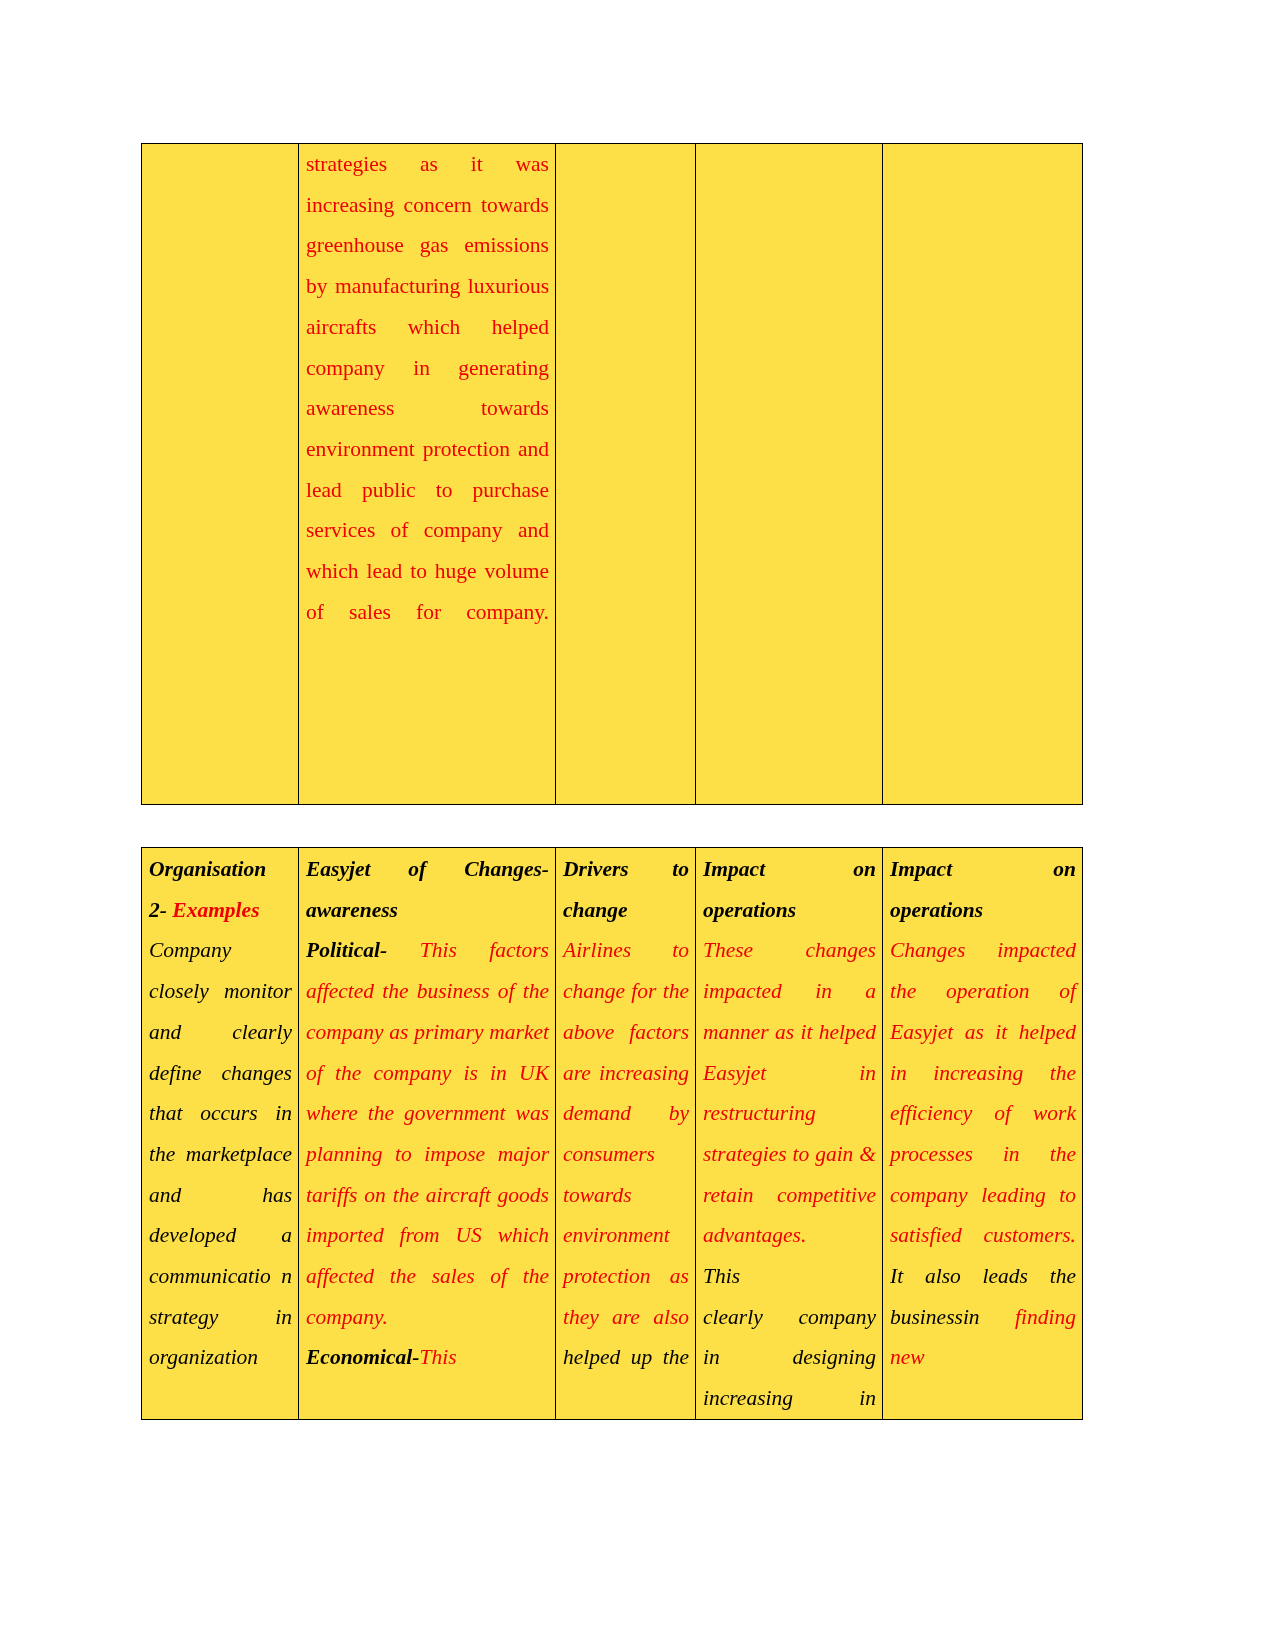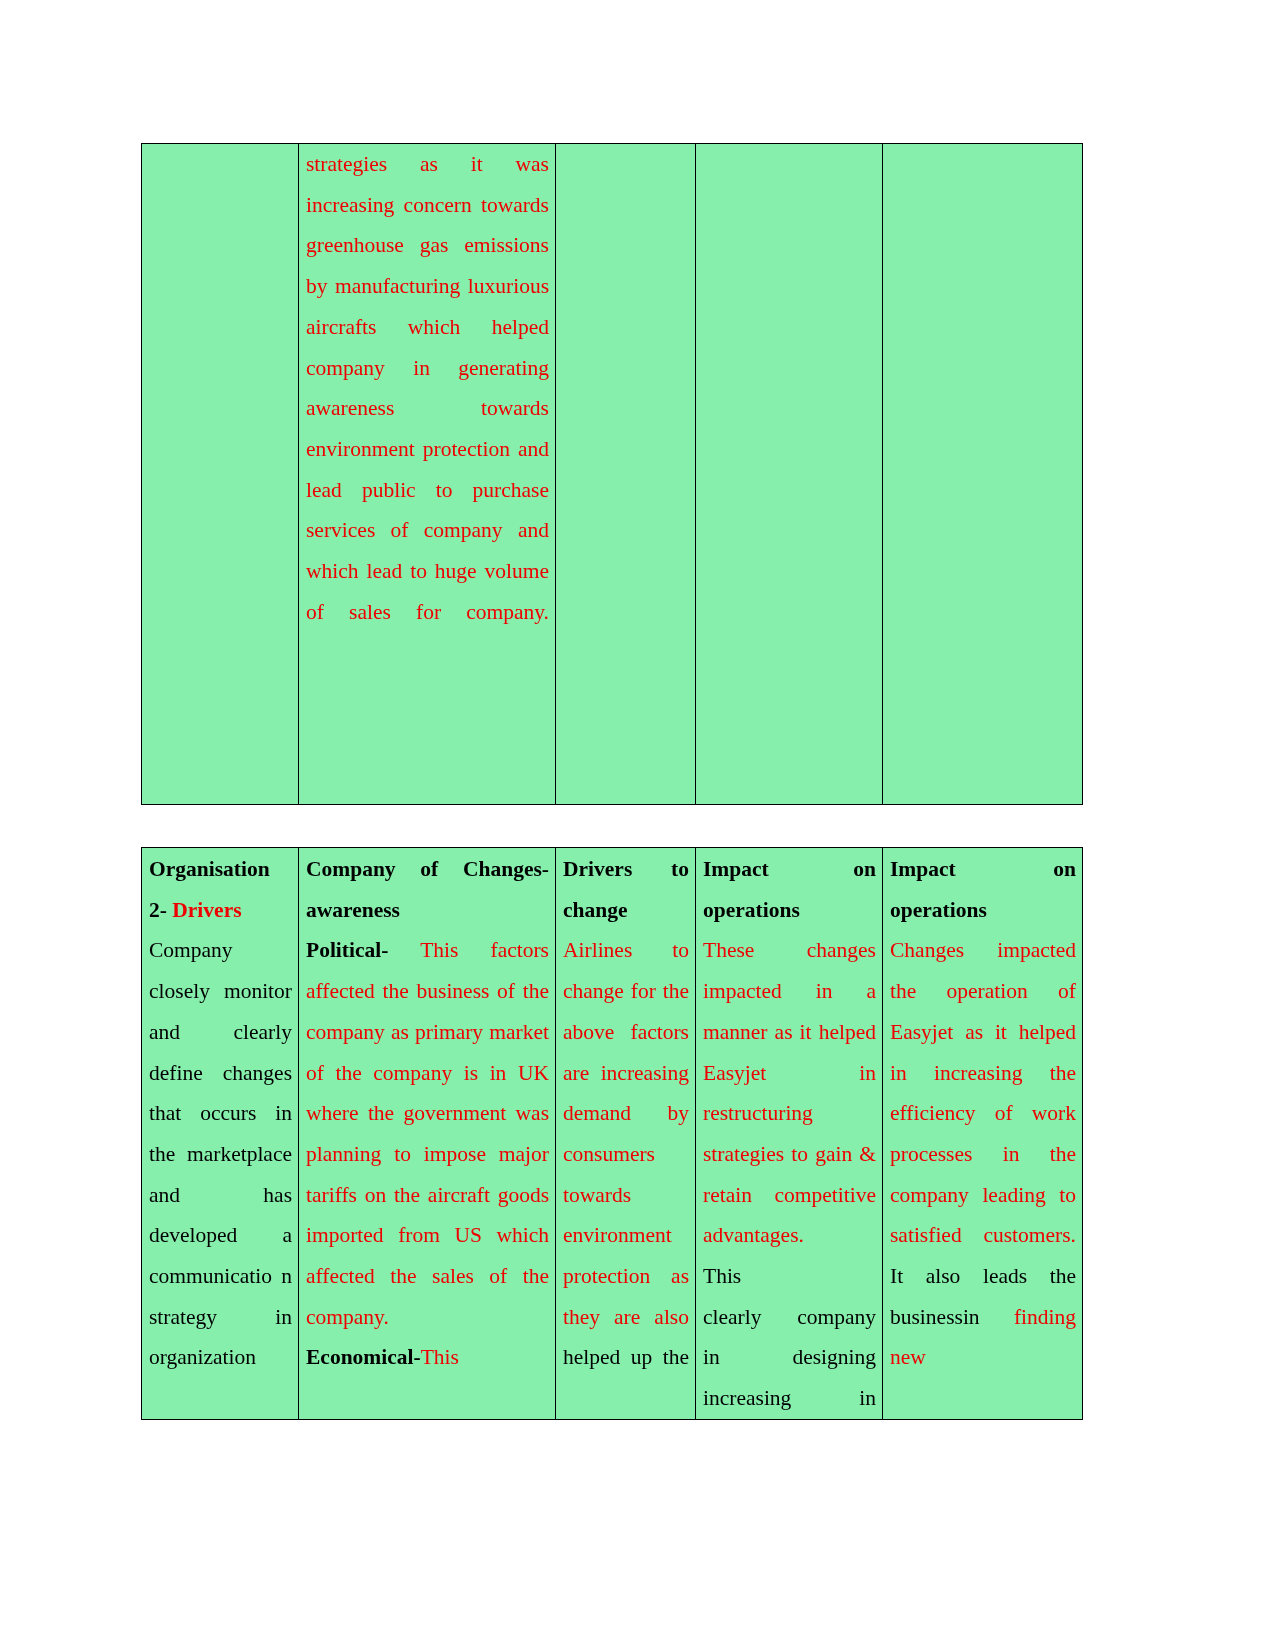--- a/index.html
+++ b/index.html
@@ -21,21 +21,21 @@
     height: 1650px;
     position: relative;
     box-sizing: border-box;
   }
 
   
   .tbl {
     border-collapse: collapse;
     table-layout: fixed;
     position: absolute;
-    background: #86efac;
+    background: #fde047;
   }
   .tbl td, .tbl th {
     border: 1.5px solid #000000;
     vertical-align: top;
     padding: 0px 6px 0px 7px;
     font-size: 21.5px;
     line-height: 40.7px;
     text-align: justify;
     text-justify: inter-word;
     font-weight: normal;
@@ -47,20 +47,21 @@
     width: 941px;
   }
   #table-one td {
     height: 660px;
   }
 
   #table-two {
     left: 141px;
     top: 847px;
     width: 941px;
+    font-style: italic;
   }
   #table-two td {
     padding-top: 1px;
   }
 
   .c1 { width: 157px; }
   .c2 { width: 257px; }
   .c3 { width: 140px; }
   .c4 { width: 187px; }
   .c5 { width: 200px; }
@@ -130,26 +131,26 @@
           <col class="c2">
           <col class="c3">
           <col class="c4">
           <col class="c5">
       </colgroup>
       <tbody>
         <tr>
 
           <td>
             <p class="just blk b">Organisation</p>
-            <p class="just blk b"><span class="blk">2- </span><span class="red">Drivers</span></p>
+            <p class="just blk b"><span class="blk">2- </span><span class="red">Examples</span></p>
             <p class="just stretch-all blk">Company closely monitor and clearly define changes that occurs in the marketplace and has developed a communicatio n strategy in organization</p>
           </td>
 
           <td>
-            <p class="just stretch-all blk b">Company of Changes-</p>
+            <p class="just stretch-all blk b">Easyjet of Changes-</p>
             <p class="just blk b">awareness</p>
             <p class="just stretch-all"><span class="blk b">Political-</span><span class="red"> This factors affected the business of the company as primary market of the company is in UK where the government was planning to impose major tariffs on the aircraft goods imported from US which affected the sales of the company.</span></p>
             <p class="just stretch-all"><span class="blk b">Economical-</span><span class="red">This</span></p>
           </td>
 
           <td>
             <p class="just stretch-all blk b">Drivers to</p>
             <p class="just blk b">change</p>
             <p class="just stretch-all red">Airlines to change for the above factors are increasing demand by consumers towards environment protection as</p>
             <p class="just stretch-all red">they are also</p>

